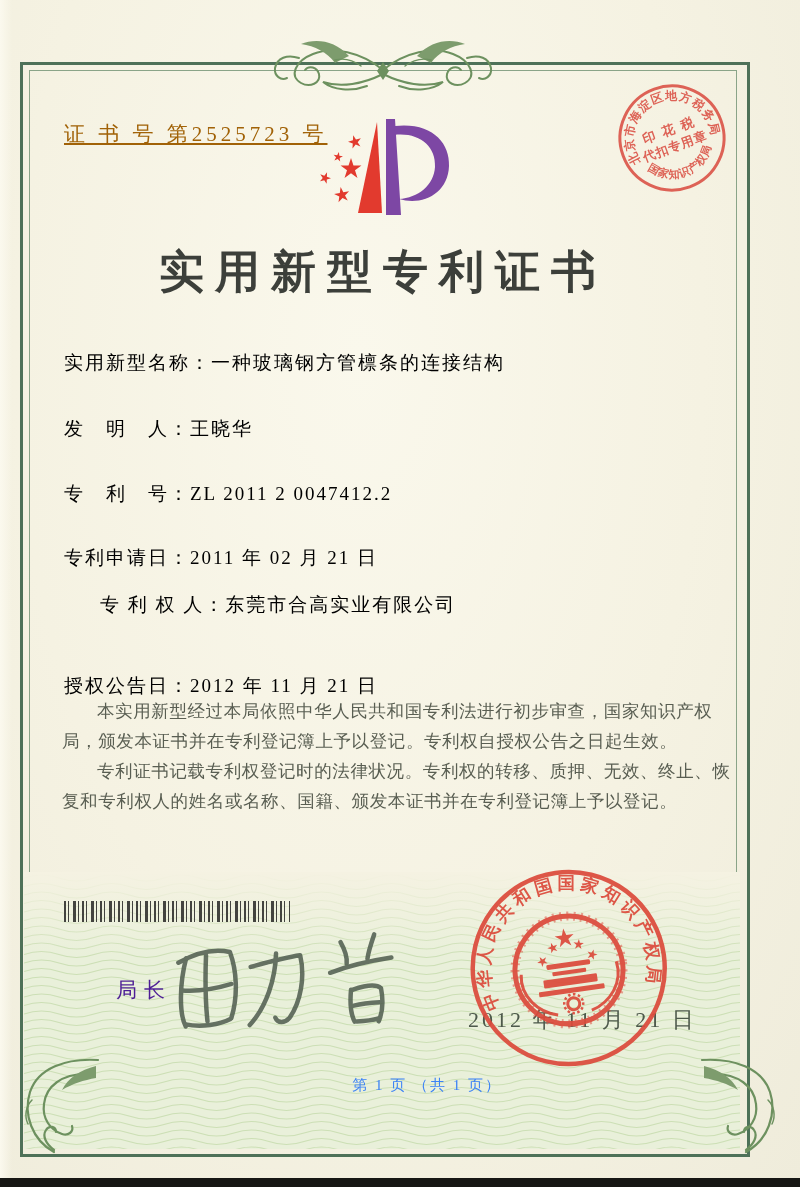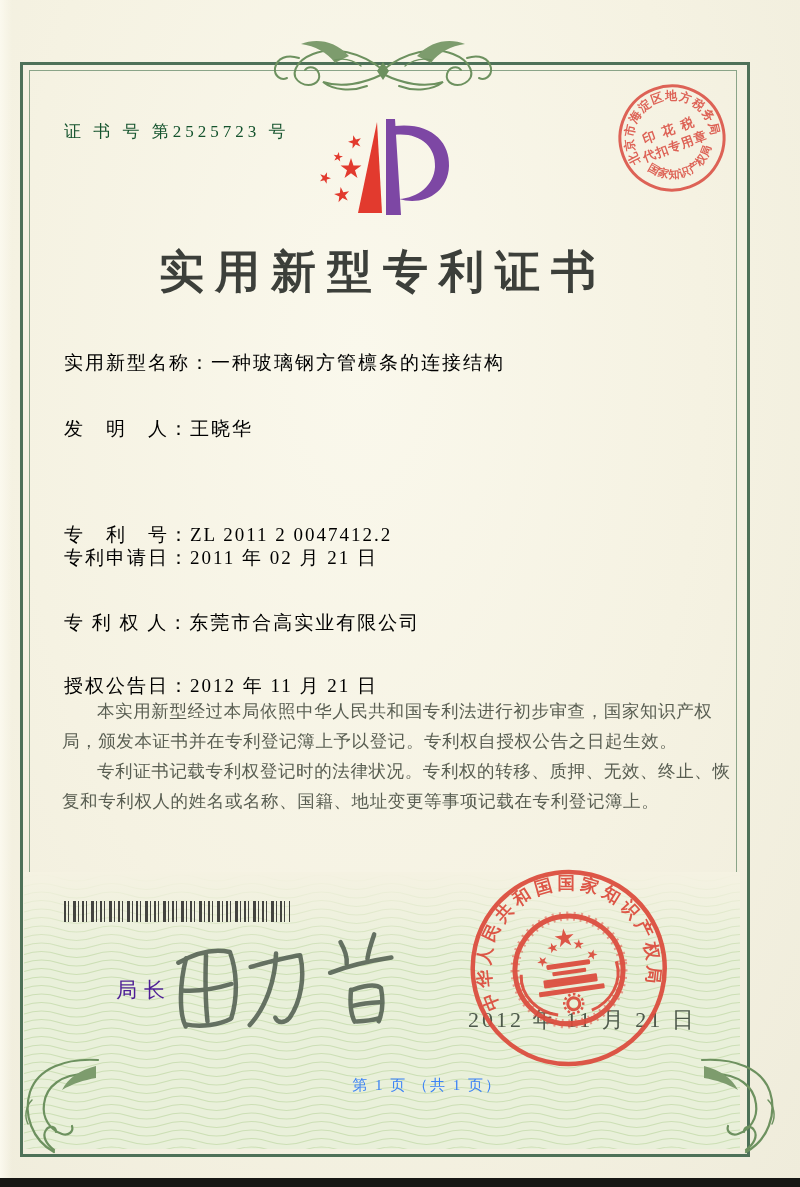--- a/index.html
+++ b/index.html
@@ -13,24 +13,24 @@
   .edge-left{left:0;top:0;width:12px;height:100%;background:linear-gradient(90deg,#fbf9ee,rgba(251,249,238,0));}
   .edge-bottom{left:0;bottom:0;width:100%;height:9px;background:#171714;}
   
   .border-outer{left:20px;top:62px;width:724px;height:1089px;border:3px solid #4e7158;}
   .border-inner{left:29px;top:70px;width:706px;height:1073px;border:1px solid #8aa488;}
   
   .guilloche{left:24px;top:872px;width:716px;height:277px;overflow:hidden;background:#e9f0da;}
   .guilloche svg{display:block;}
   .guilloche-fade{left:0;top:0;width:100%;height:85px;background:linear-gradient(180deg,#f5f2e2 0%,rgba(245,242,226,0) 100%);}
   
-  .cert-no{left:64px;top:120px;font-size:17px;letter-spacing:4px;color:#14532d;}
+  .cert-no{left:64px;top:120px;font-size:21px;letter-spacing:4px;color:#a16207;text-decoration:underline;}
   .title{left:0;top:242px;width:766px;text-align:center;font-size:45px;font-weight:700;letter-spacing:11px;color:#3c3f3a;}
   .field{left:64px;width:660px;font-size:19px;color:#000000;letter-spacing:2px;white-space:nowrap;}
-  .f0{top:350px;} .f1{top:416px;} .f2{top:481px;margin-top:41px;} .f3{top:545px;} .f4{top:610px;} .f5{top:673px;}
+  .f0{top:350px;} .f1{top:416px;} .f2{top:481px;} .f3{top:545px;} .f4{top:592px;margin-left:36px;} .f5{top:673px;}
   .body-text{left:62px;top:696px;width:678px;font-size:17.5px;line-height:1.72;color:#595e52;letter-spacing:0.6px;}
   .body-text p{margin:0;text-indent:2em;}
   .director{left:116px;top:976px;font-size:21px;letter-spacing:7px;color:#4c1d95;}
   .issue-date{left:468px;top:1005px;font-size:22px;letter-spacing:3px;color:#4d594b;z-index:3;}
   .footer{left:0;top:1076px;width:766px;text-align:center;font-size:15px;letter-spacing:2px;color:#3b82f6;padding-left:44px;}
   
   .barcode{left:64px;top:901px;width:226px;height:21px;z-index:2;
     background:repeating-linear-gradient(90deg,
       #43433f 0 2px, rgba(0,0,0,0) 2px 4px,
       #43433f 4px 5px, rgba(0,0,0,0) 5px 9px,
@@ -169,21 +169,21 @@
 
 <div class="abs field f0"><span>实用新型名称：</span><span>一种玻璃钢方管檩条的连接结构</span></div>
 <div class="abs field f1"><span>发　明　人：</span><span>王晓华</span></div>
 <div class="abs field f2"><span>专　利　号：</span><span>ZL 2011 2 0047412.2</span></div>
 <div class="abs field f3"><span>专利申请日：</span><span>2011 年 02 月 21 日</span></div>
 <div class="abs field f4"><span>专 利 权 人：</span><span>东莞市合高实业有限公司</span></div>
 <div class="abs field f5"><span>授权公告日：</span><span>2012 年 11 月 21 日</span></div>
 
 <div class="abs body-text">
   <p>本实用新型经过本局依照中华人民共和国专利法进行初步审查，国家知识产权局，颁发本证书并在专利登记簿上予以登记。专利权自授权公告之日起生效。</p>
-  <p>专利证书记载专利权登记时的法律状况。专利权的转移、质押、无效、终止、恢复和专利权人的姓名或名称、国籍、地址变更等事项记载在专利登记簿上。</p>
+  <p>专利证书记载专利权登记时的法律状况。专利权的转移、质押、无效、终止、恢复和专利权人的姓名或名称、国籍、颁发本证书并在专利登记簿上予以登记。</p>
 </div>
 
 <div class="abs barcode"></div>
 
 <div class="abs director">局长</div>
 <svg class="abs sig-svg" width="300" height="135" viewBox="0 0 300 135">
   <g stroke="#4e5b4e" stroke-width="4.5" fill="none" stroke-linecap="round" stroke-linejoin="round" opacity="0.85" transform="rotate(-3 150 67)">
     <g>
       <path d="M88,30 C80,55 78,85 84,98"></path>
       <path d="M80,34 C100,24 118,22 132,26 C138,45 138,70 130,92"></path>

